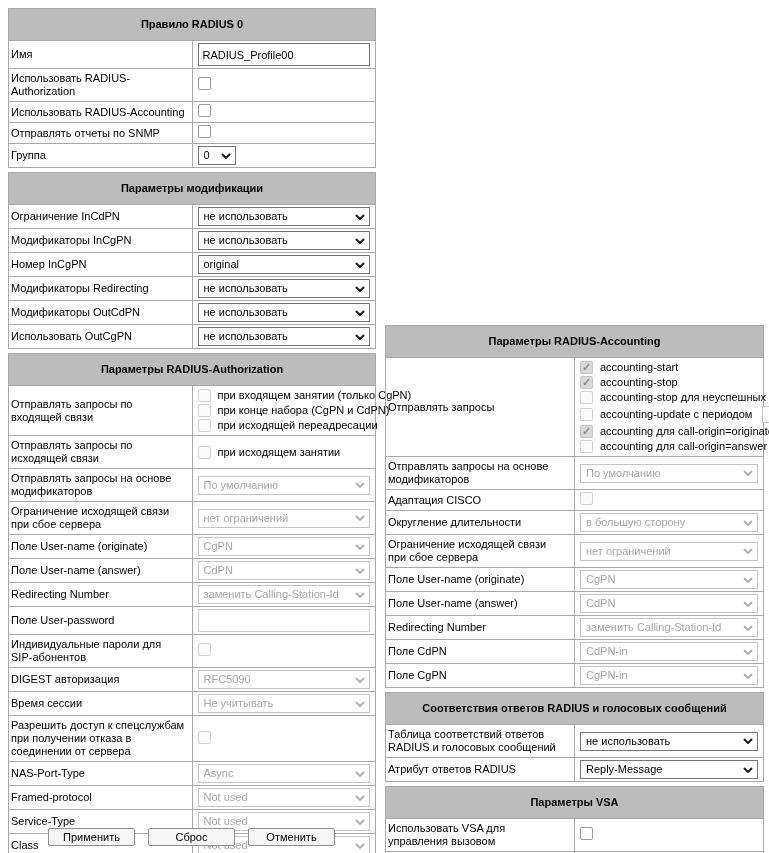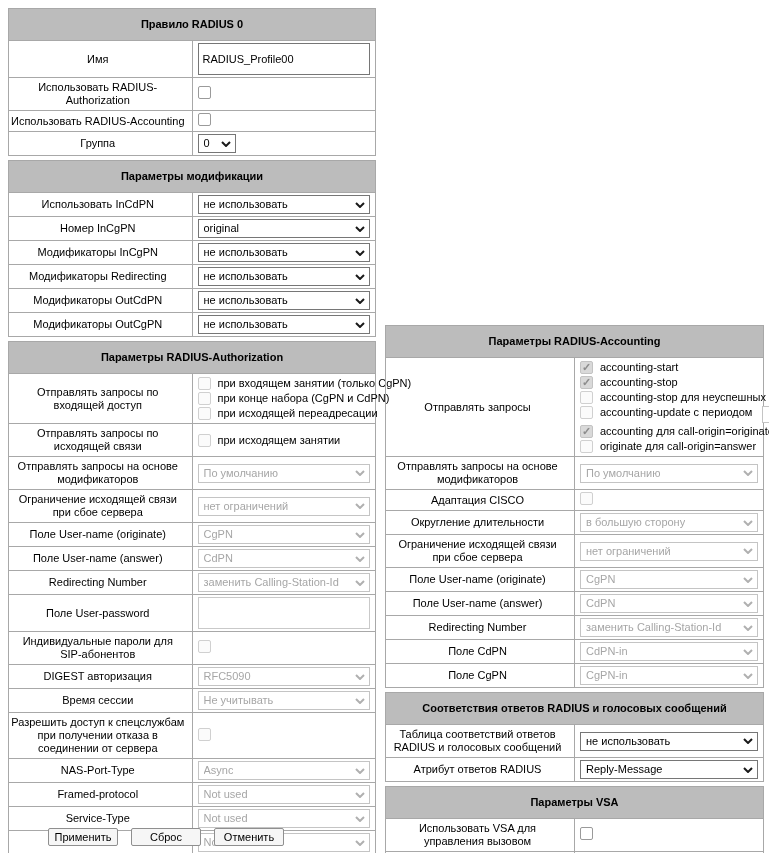--- a/index.html
+++ b/index.html
@@ -4,49 +4,49 @@
 <style>
   html,body{margin:0;padding:0}
   body{position:relative;width:769px;height:853px;overflow:hidden;background:#fff;color:#000;
        font-family:"Liberation Sans",sans-serif;font-size:11px;line-height:13px}
   .col{position:absolute}
   #col-left{left:8px;top:8px;width:368px}
   #col-right{left:385px;top:325px;width:379px}
   table{width:100%;border-collapse:collapse;margin:0 0 4px 0;table-layout:fixed}
   th,td{border:1px solid #a8a8a8}
   th.hdr{background:#bcbcbc;font-weight:bold;font-size:11px;padding:9px 2px;text-align:center}
-  td.lbl{text-align:center;padding:3px 7px 3px 2px;vertical-align:middle}
+  td.lbl{text-align:left;padding:3px 7px 3px 2px;vertical-align:middle}
   td.val{padding:2px 5px;vertical-align:middle}
   #col-left td.lbl{width:152px}
   #col-right td.lbl{width:145px}
 
   .sel{box-sizing:border-box;display:flex;align-items:center;justify-content:space-between;gap:4px;
        height:19px;padding:0 4px 0 5px;border:1px solid #767676;background:#fff;cursor:default}
   .sel .tx{white-space:nowrap;overflow:hidden}
   .sel.dis{border-color:#c4c4c4;color:#a6a6a6}
   .sel .chev{display:flex;color:#1a1a1a}
   .sel.dis .chev{color:#b0b0b0}
   .sel.w-sm{width:38px}
   .sel.w-per{display:inline-flex;width:92px;height:17px;margin-left:3px}
 
-  .txt{box-sizing:border-box;width:100%;height:32px;border:1px solid #767676;padding:1px 4px;
+  .txt{box-sizing:border-box;width:100%;height:23px;border:1px solid #767676;padding:1px 4px;
        font-family:"Liberation Sans",sans-serif;font-size:11px;color:#000;background:#fff}
   .txt.dis{border-color:#c9c9c9}
 
   .cb{box-sizing:border-box;display:inline-block;width:13px;height:13px;border:1px solid #9a9a9a;
       border-radius:2px;background:#fff;position:relative;flex:0 0 13px}
   .cb.dis{border-color:#d0d0d0;background:#fbfbfb}
   .cb.on{background:#d9d9d9;border-color:#c3c3c3}
   .cb.on::after{content:"\2713";position:absolute;left:1px;top:-1px;font-size:11px;line-height:13px;
       color:#8d8d8d;font-weight:bold}
-  .cbline{display:flex;gap:7px;padding:1px 0}
+  .cbline{display:flex;align-items:center;gap:7px;padding:1px 0}
   .cbline .cap{white-space:nowrap}
 
   .btns{position:absolute;left:48px;top:828px;display:flex;gap:13px}
-  .btn{box-sizing:border-box;width:70px;height:18px;border:1px solid #8f8f8f;border-radius:2px;
+  .btn{box-sizing:border-box;width:87px;height:18px;border:1px solid #8f8f8f;border-radius:2px;
        background:#f6f6f6;text-align:center;padding-top:2px;cursor:pointer}
 </style>
 </head>
 <body>
 
 <div class="col" id="col-left">
 
   <table>
     <tbody>
         <tr>
@@ -58,20 +58,24 @@
     </tr>
     <tr>
       <td class="lbl">Использовать RADIUS-Authorization</td>
       <td class="val"><span class="cb"></span></td>
     </tr>
     <tr>
       <td class="lbl">Использовать RADIUS-Accounting</td>
       <td class="val"><span class="cb"></span></td>
     </tr>
     <tr>
+      <td class="lbl">Отправлять отчеты по SNMP</td>
+      <td class="val"><span class="cb"></span></td>
+    </tr>
+    <tr>
       <td class="lbl">Группа</td>
       <td class="val">
         <div class="sel w-sm">
           <span class="tx">0</span>
           <span class="chev">
                 <svg width="10" height="6" viewBox="0 0 10 6">
                   <path d="M1 1 L5 5 L9 1" fill="none" stroke="currentColor" stroke-width="2"></path>
                 </svg>
               </span>
         </div>
@@ -79,107 +83,107 @@
     </tr>
   </tbody>
     </table>
 
   <table>
     <tbody>
         <tr>
           <th class="hdr" colspan="2">Параметры модификации</th>
         </tr>
     <tr>
-      <td class="lbl">Использовать InCdPN</td>
+      <td class="lbl">Ограничение InCdPN</td>
       <td class="val">
             <div class="sel">
               <span class="tx">не использовать</span>
               <span class="chev">
                 <svg width="10" height="6" viewBox="0 0 10 6">
                   <path d="M1 1 L5 5 L9 1" fill="none" stroke="currentColor" stroke-width="2"></path>
                 </svg>
               </span>
             </div>
           </td>
     </tr>
     <tr>
+      <td class="lbl">Модификаторы InCgPN</td>
+      <td class="val">
+            <div class="sel">
+              <span class="tx">не использовать</span>
+              <span class="chev">
+                <svg width="10" height="6" viewBox="0 0 10 6">
+                  <path d="M1 1 L5 5 L9 1" fill="none" stroke="currentColor" stroke-width="2"></path>
+                </svg>
+              </span>
+            </div>
+          </td>
+    </tr>
+    <tr>
       <td class="lbl">Номер InCgPN</td>
       <td class="val">
             <div class="sel">
               <span class="tx">original</span>
               <span class="chev">
                 <svg width="10" height="6" viewBox="0 0 10 6">
                   <path d="M1 1 L5 5 L9 1" fill="none" stroke="currentColor" stroke-width="2"></path>
                 </svg>
               </span>
             </div>
           </td>
     </tr>
     <tr>
-      <td class="lbl">Модификаторы InCgPN</td>
+      <td class="lbl">Модификаторы Redirecting</td>
       <td class="val">
             <div class="sel">
               <span class="tx">не использовать</span>
               <span class="chev">
                 <svg width="10" height="6" viewBox="0 0 10 6">
                   <path d="M1 1 L5 5 L9 1" fill="none" stroke="currentColor" stroke-width="2"></path>
                 </svg>
               </span>
             </div>
           </td>
     </tr>
     <tr>
-      <td class="lbl">Модификаторы Redirecting</td>
+      <td class="lbl">Модификаторы OutCdPN</td>
       <td class="val">
             <div class="sel">
               <span class="tx">не использовать</span>
               <span class="chev">
                 <svg width="10" height="6" viewBox="0 0 10 6">
                   <path d="M1 1 L5 5 L9 1" fill="none" stroke="currentColor" stroke-width="2"></path>
                 </svg>
               </span>
             </div>
           </td>
     </tr>
     <tr>
-      <td class="lbl">Модификаторы OutCdPN</td>
-      <td class="val">
-            <div class="sel">
-              <span class="tx">не использовать</span>
-              <span class="chev">
-                <svg width="10" height="6" viewBox="0 0 10 6">
-                  <path d="M1 1 L5 5 L9 1" fill="none" stroke="currentColor" stroke-width="2"></path>
-                </svg>
-              </span>
-            </div>
-          </td>
-    </tr>
-    <tr>
-      <td class="lbl">Модификаторы OutCgPN</td>
+      <td class="lbl">Использовать OutCgPN</td>
       <td class="val">
             <div class="sel">
               <span class="tx">не использовать</span>
               <span class="chev">
                 <svg width="10" height="6" viewBox="0 0 10 6">
                   <path d="M1 1 L5 5 L9 1" fill="none" stroke="currentColor" stroke-width="2"></path>
                 </svg>
               </span>
             </div>
           </td>
     </tr>
   </tbody>
     </table>
 
   <table>
     <tbody>
         <tr>
           <th class="hdr" colspan="2">Параметры RADIUS-Authorization</th>
         </tr>
     <tr>
-      <td class="lbl">Отправлять запросы по входящей доступ</td>
+      <td class="lbl">Отправлять запросы по входящей связи</td>
       <td class="val">
         <div class="cbline">
               <span class="cb dis"></span>
               <span class="cap">при входящем занятии (только CgPN)</span>
             </div>
         <div class="cbline">
               <span class="cb dis"></span>
               <span class="cap">при конце набора (CgPN и CdPN)</span>
             </div>
         <div class="cbline">
@@ -384,21 +388,21 @@
           <div class="sel dis w-per">
                 <span class="tx">2 минуты</span>
               </div>
         </div>
         <div class="cbline">
               <span class="cb dis on"></span>
               <span class="cap">accounting для call-origin=originate</span>
             </div>
         <div class="cbline">
               <span class="cb dis"></span>
-              <span class="cap">originate для call-origin=answer</span>
+              <span class="cap">accounting для call-origin=answer</span>
             </div>
       </td>
     </tr>
     <tr>
       <td class="lbl">Отправлять запросы на основе модификаторов</td>
       <td class="val">
             <div class="sel dis">
               <span class="tx">По умолчанию</span>
               <span class="chev">
                 <svg width="10" height="6" viewBox="0 0 10 6">

